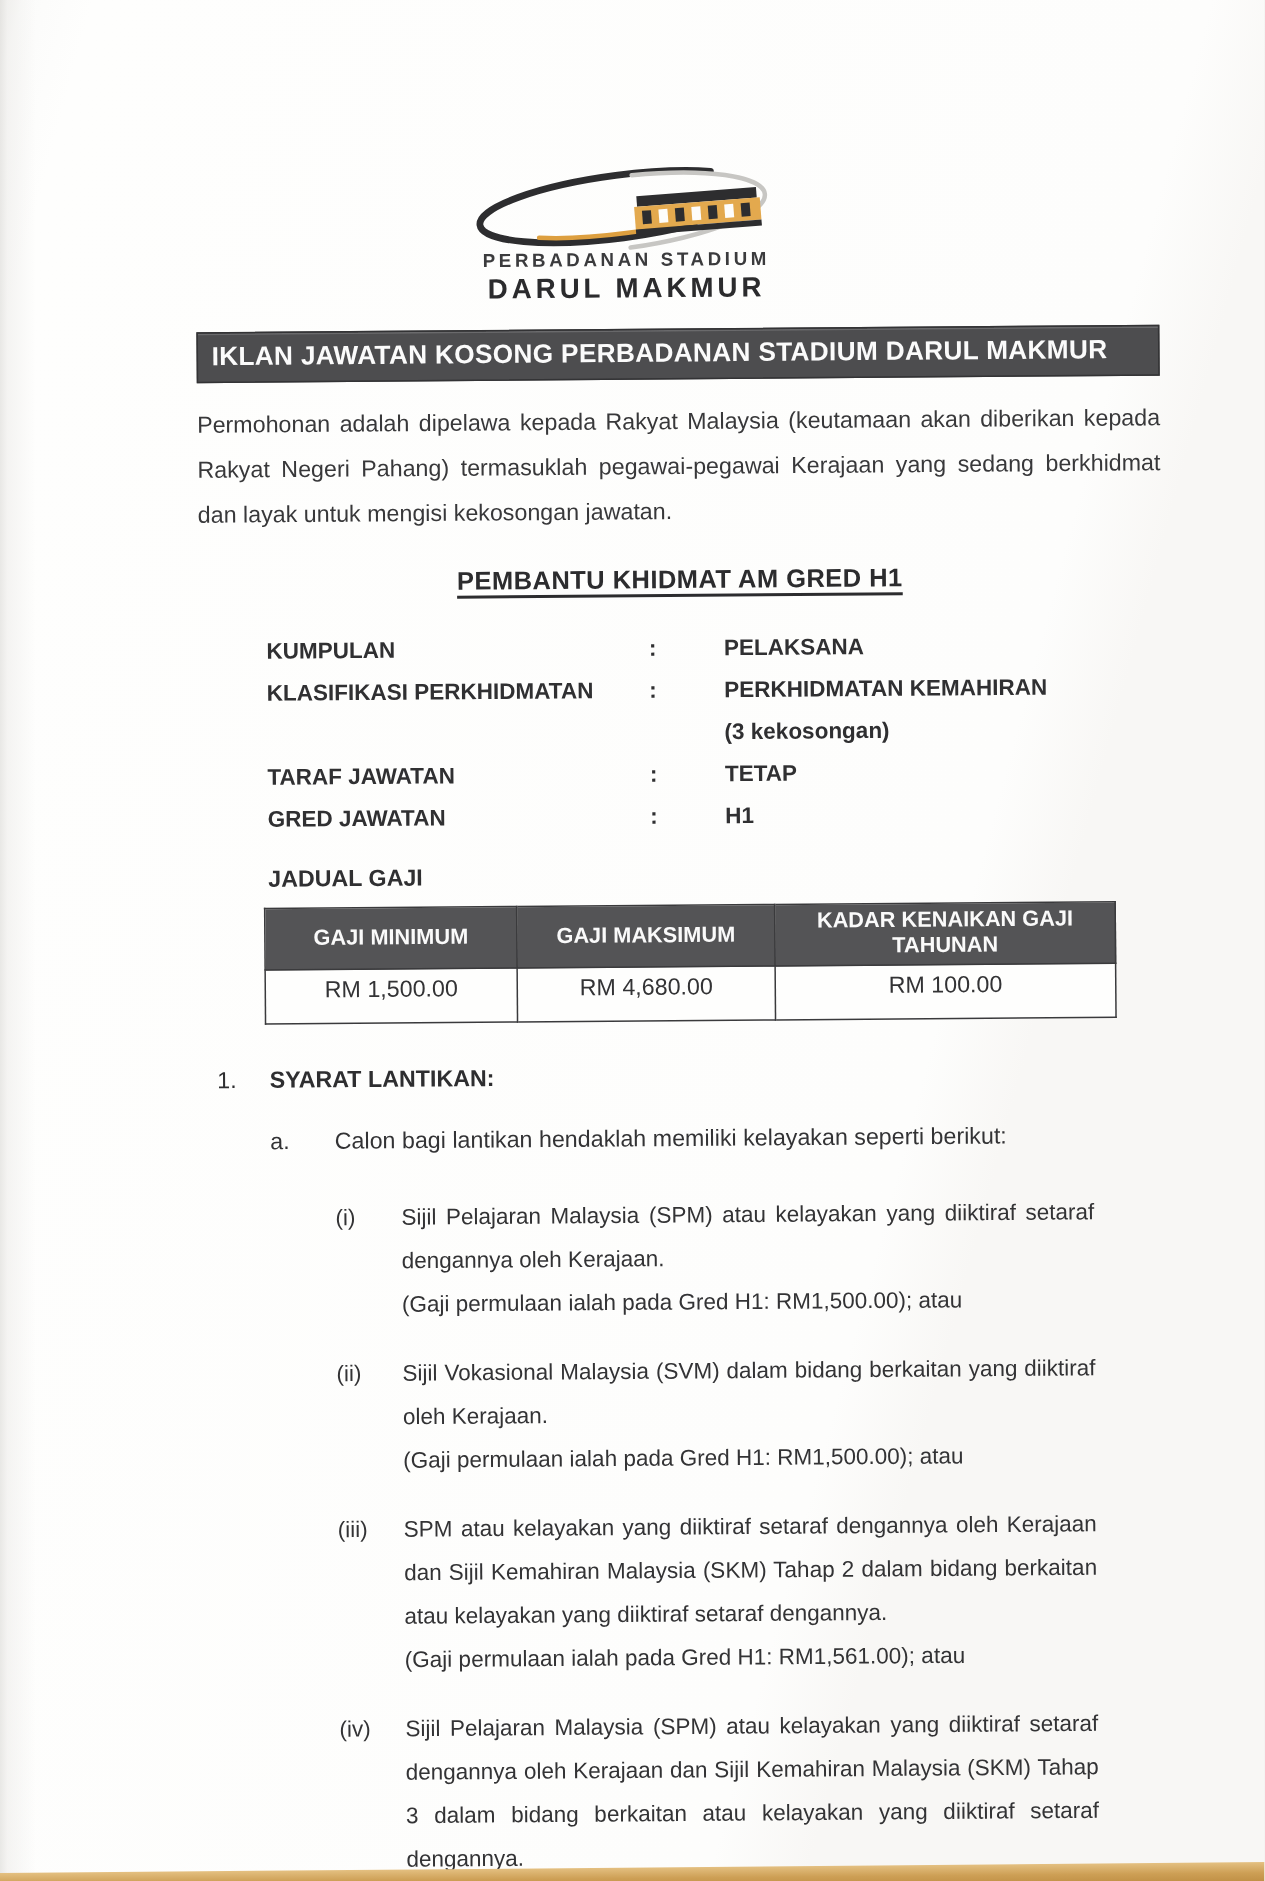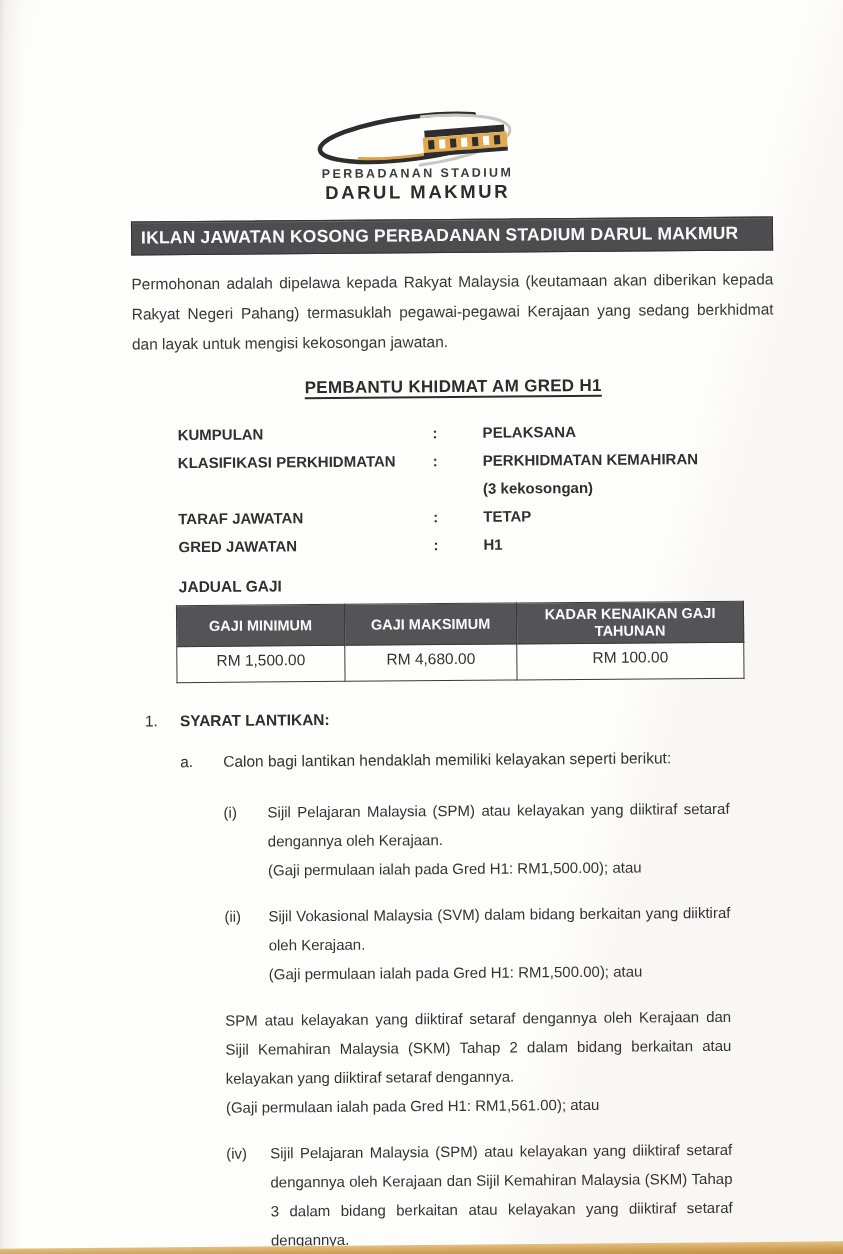--- a/index.html
+++ b/index.html
@@ -249,20 +249,21 @@
 
       <div class="item">
         <div class="item-marker">(ii)</div>
         <div class="item-body">
           <div class="item-text">Sijil Vokasional Malaysia (SVM) dalam bidang berkaitan yang diiktiraf oleh Kerajaan.</div>
           <div class="item-note">(Gaji permulaan ialah pada Gred H1: RM1,500.00); atau</div>
         </div>
       </div>
 
       <div class="item">
+        <div class="item-marker">(iii)</div>
         <div class="item-body">
           <div class="item-text">SPM atau kelayakan yang diiktiraf setaraf dengannya oleh Kerajaan dan Sijil Kemahiran Malaysia (SKM) Tahap 2 dalam bidang berkaitan atau kelayakan yang diiktiraf setaraf dengannya.</div>
           <div class="item-note">(Gaji permulaan ialah pada Gred H1: RM1,561.00); atau</div>
         </div>
       </div>
 
       <div class="item">
         <div class="item-marker">(iv)</div>
         <div class="item-body">
           <div class="item-text">Sijil Pelajaran Malaysia (SPM) atau kelayakan yang diiktiraf setaraf dengannya oleh Kerajaan dan Sijil Kemahiran Malaysia (SKM) Tahap 3 dalam bidang berkaitan atau kelayakan yang diiktiraf setaraf dengannya.</div>

